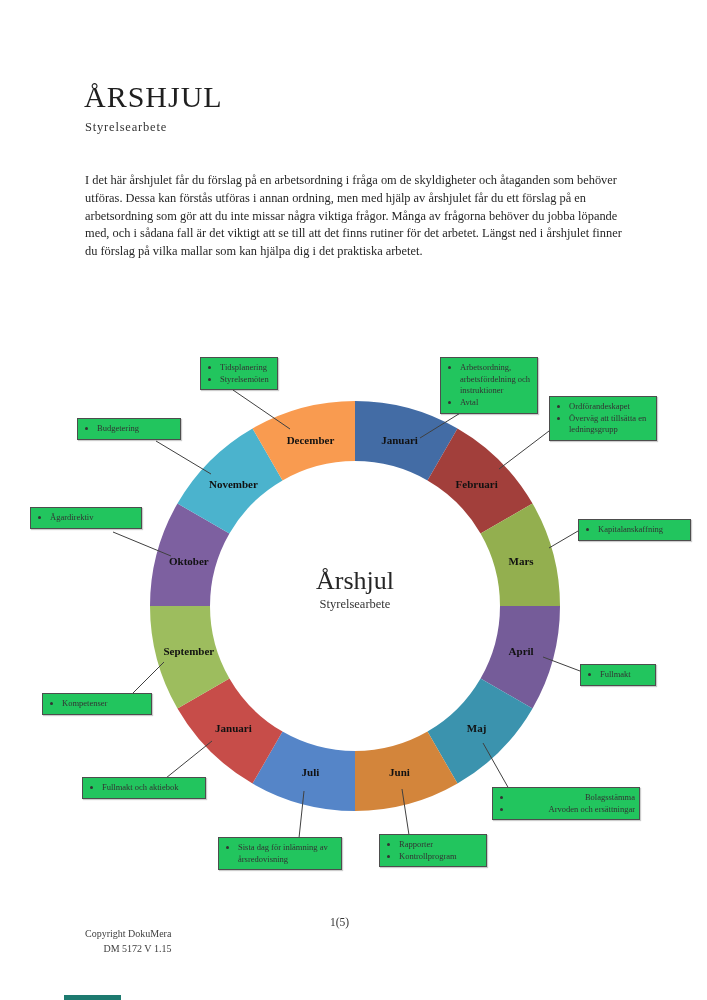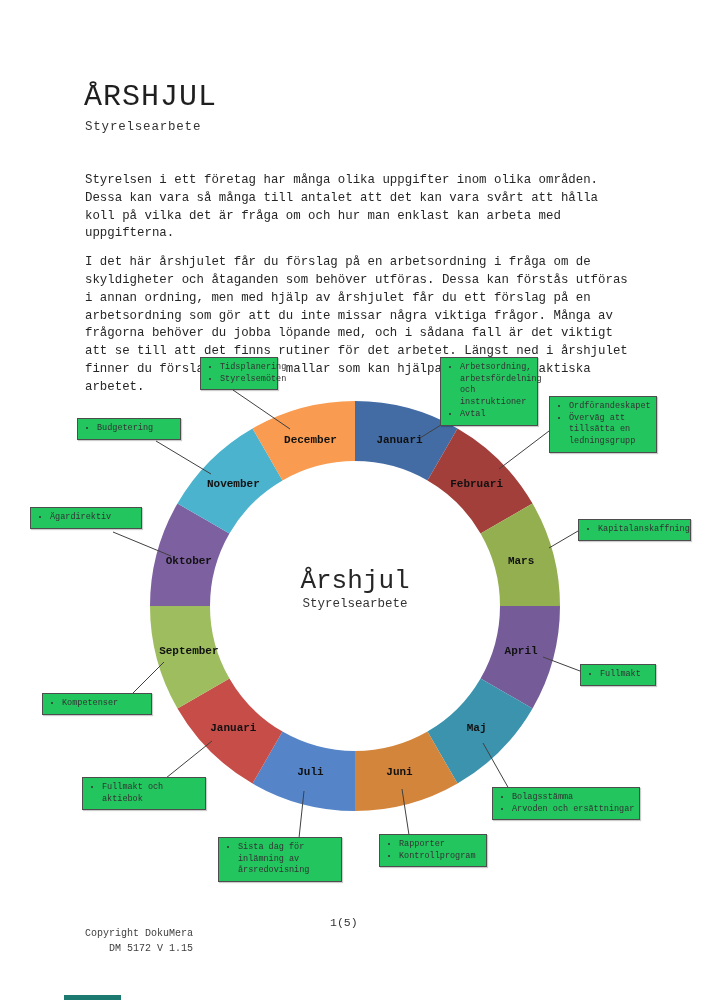--- a/index.html
+++ b/index.html
@@ -1,18 +1,18 @@
 <!DOCTYPE html>
 <html><head>
 <meta charset="utf-8">
 <style>
   html,body{margin:0;padding:0;background:#fff;}
   .page{
     position:relative;width:707px;height:1000px;background:#ffffff;
-    font-family:Liberation Mono, monospace;color:#262626;overflow:hidden;
+    font-family:Liberation Serif, serif;color:#262626;overflow:hidden;
   }
   .doc-title{
     position:absolute;left:84px;top:80px;font-size:30px;font-weight:300;
     letter-spacing:1px;color:#1f1f1f;
   }
   .doc-subtitle{
     position:absolute;left:85px;top:120px;font-size:12.5px;letter-spacing:0.8px;color:#333;
   }
   .body-text{
     position:absolute;left:85px;top:172px;width:545px;font-size:12.4px;
@@ -51,21 +51,20 @@
 </style>
 </head>
 <body>
 
 <div class="page">
 
   <div class="doc-title">ÅRSHJUL</div>
   <div class="doc-subtitle">Styrelsearbete</div>
 
   <div class="body-text">
-    <p>Styrelsen i ett företag har många olika uppgifter inom olika områden. Dessa kan vara så många till antalet att det kan vara svårt att hålla koll på vilka det är fråga om och hur man enklast kan arbeta med uppgifterna.</p>
     <p>I det här årshjulet får du förslag på en arbetsordning i fråga om de skyldigheter och åtaganden som behöver utföras. Dessa kan förstås utföras i annan ordning, men med hjälp av årshjulet får du ett förslag på en arbetsordning som gör att du inte missar några viktiga frågor. Många av frågorna behöver du jobba löpande med, och i sådana fall är det viktigt att se till att det finns rutiner för det arbetet. Längst ned i årshjulet finner du förslag på vilka mallar som kan hjälpa dig i det praktiska arbetet.</p>
   </div>
 
   <svg class="wheel-svg" id="wheel-svg" viewBox="0 0 707 1000" xmlns="http://www.w3.org/2000/svg">
       <path d="M 355 401 A 205 205 0 0 1 457.5 428.4647922241901 L 427.5 480.4263164512564 A 145 145 0 0 0 355 461 Z" fill="#436CA5"></path>
       <path d="M 457.5 428.4647922241901 A 205 205 0 0 1 532.5352077758099 503.5 L 480.5736835487436 533.5 A 145 145 0 0 0 427.5 480.4263164512564 Z" fill="#A23F3B"></path>
       <path d="M 532.5352077758099 503.5 A 205 205 0 0 1 560 606 L 500 606 A 145 145 0 0 0 480.5736835487436 533.5 Z" fill="#93AF4F"></path>
       <path d="M 560 606 A 205 205 0 0 1 532.5352077758099 708.5 L 480.5736835487436 678.5 A 145 145 0 0 0 500 606 Z" fill="#755C99"></path>
       <path d="M 532.5352077758099 708.5 A 205 205 0 0 1 457.5 783.5352077758099 L 427.5 731.5736835487436 A 145 145 0 0 0 480.5736835487436 678.5 Z" fill="#3B93AE"></path>
       <path d="M 457.5 783.5352077758099 A 205 205 0 0 1 355 811 L 355 751 A 145 145 0 0 0 427.5 731.5736835487436 Z" fill="#D3853B"></path>
@@ -123,21 +122,21 @@
       <div class="callout" style="left: 578px; top: 519px; width: 113px;">
         <ul>
           <li>Kapitalanskaffning</li>
         </ul>
       </div>
       <div class="callout" style="left: 580px; top: 664px; width: 76px;">
         <ul>
           <li>Fullmakt</li>
         </ul>
       </div>
-      <div class="callout" style="left: 492px; top: 787px; width: 148px;">
+      <div class="callout" style="left: 492px; top: 787px; width: 148px; text-align: right;">
         <ul>
           <li>Bolagsstämma</li>
           <li>Arvoden och ersättningar</li>
         </ul>
       </div>
       <div class="callout" style="left: 379px; top: 834px; width: 108px;">
         <ul>
           <li>Rapporter</li>
           <li>Kontrollprogram</li>
         </ul>

